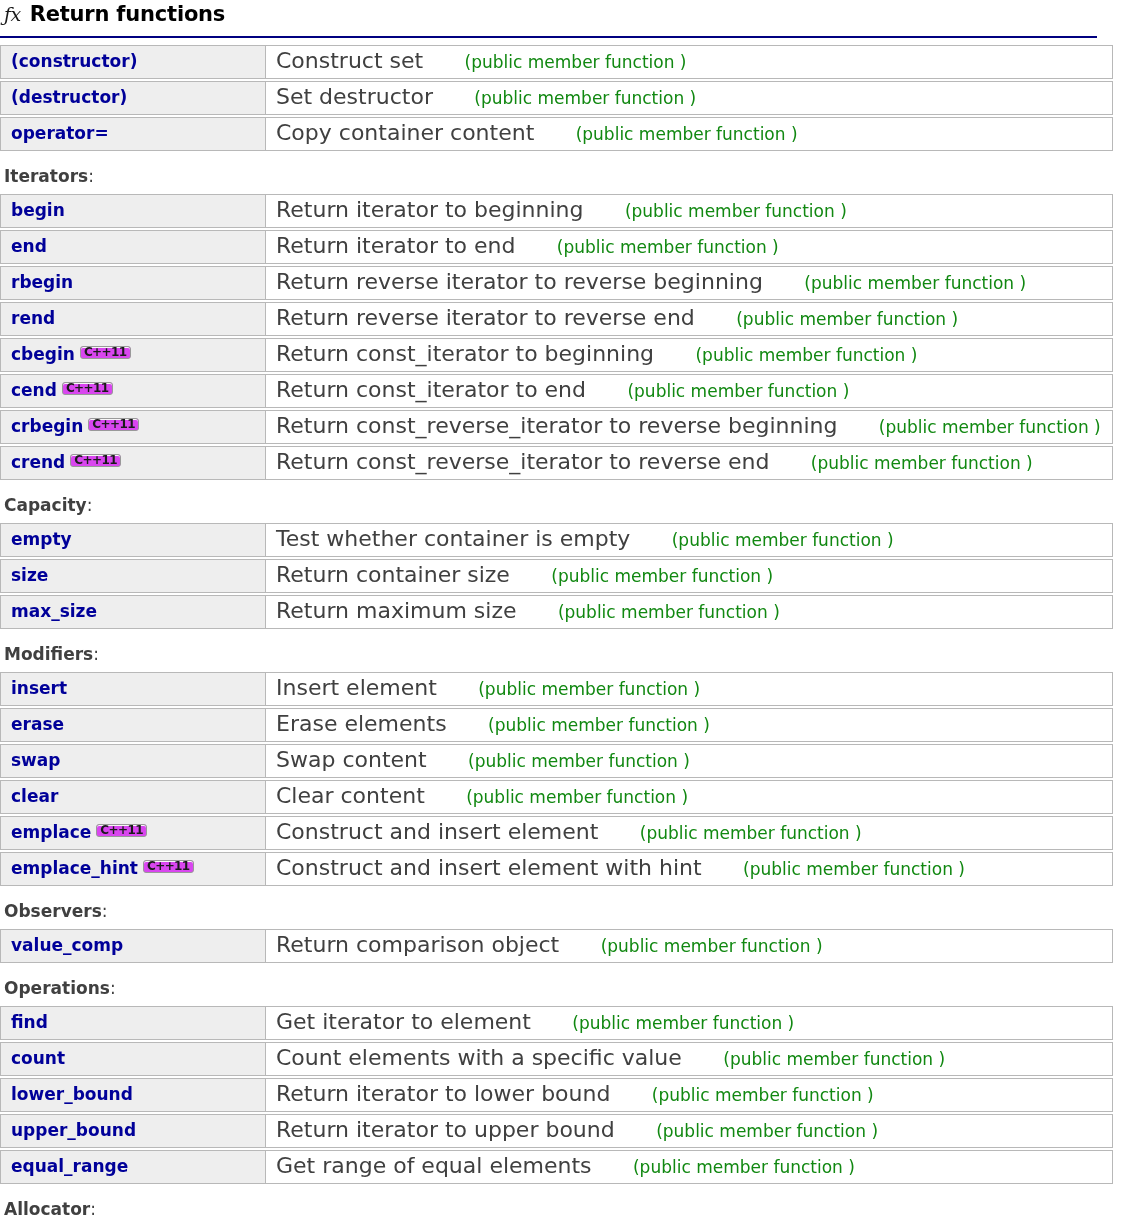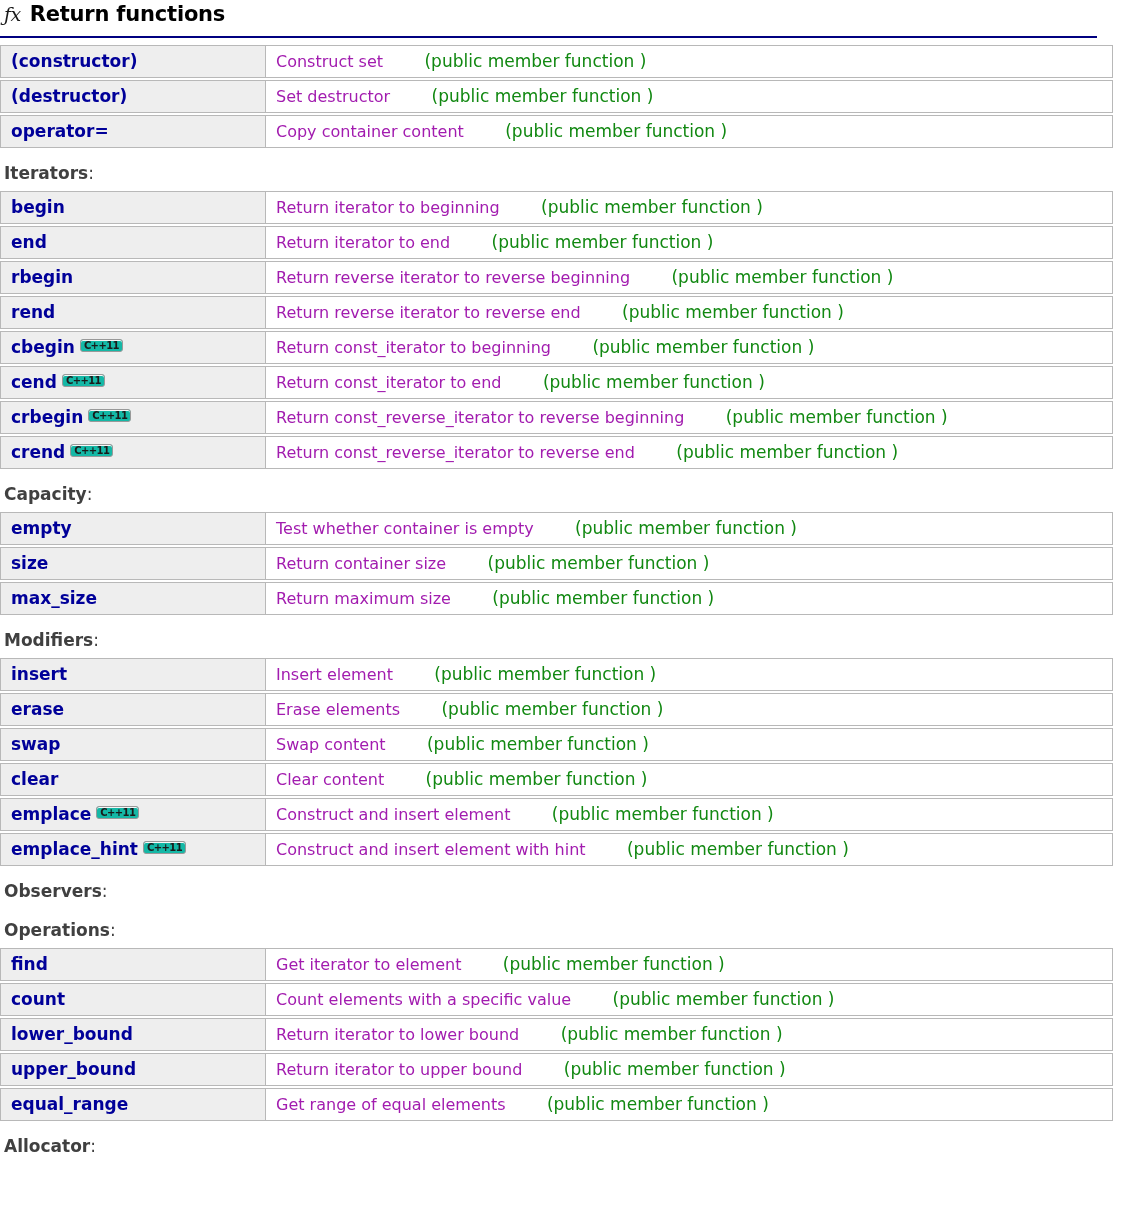--- a/index.html
+++ b/index.html
@@ -85,40 +85,40 @@
     white-space: nowrap;
     overflow: hidden;
   }
   .fn-link {
     color: #000099;
     font-weight: bold;
     font-size: 17px;
     text-decoration: none;
   }
   .desc-main {
-    color: #a21caf;
-    font-size: 16px;
+    color: #404040;
+    font-size: 22px;
   }
   .desc-kind {
     color: #118811;
     font-size: 17px;
     margin-left: 36px;
   }
 
   
   .cpp11-badge {
     display: inline-block;
     vertical-align: 2px;
     margin-left: 5px;
-    background: #14b8a6;
+    background: #d946ef;
     border: 1px solid #999999;
     border-radius: 3px;
     color: #1a1a1a;
     font-family: "DejaVu Sans", sans-serif;
-    font-size: 10px;
+    font-size: 12px;
     font-weight: bold;
     line-height: 9px;
     padding: 1px 3px 1px 3px;
     letter-spacing: -0.6px;
     box-shadow: inset 0 1px 0 #f6f6f6;
     position: relative;
     top: -2px;
   }
 
   
@@ -239,20 +239,24 @@
           </tr>
           <tr>
             <td class="cell-name"><a class="fn-link" href="#">emplace_hint</a><span class="cpp11-badge">C++11</span></td>
             <td class="cell-desc"><span class="desc-main">Construct and insert element with hint</span> <span class="desc-kind">(public member function )</span></td>
           </tr>
         </tbody>
       </table>
       <div class="group-label"><b>Observers</b><span>:</span></div>
       <table class="fn-table">
         <tbody>
+          <tr>
+            <td class="cell-name"><a class="fn-link" href="#">value_comp</a></td>
+            <td class="cell-desc"><span class="desc-main">Return comparison object</span> <span class="desc-kind">(public member function )</span></td>
+          </tr>
         </tbody>
       </table>
       <div class="group-label"><b>Operations</b><span>:</span></div>
       <table class="fn-table">
         <tbody>
           <tr>
             <td class="cell-name"><a class="fn-link" href="#">find</a></td>
             <td class="cell-desc"><span class="desc-main">Get iterator to element</span> <span class="desc-kind">(public member function )</span></td>
           </tr>
           <tr>

